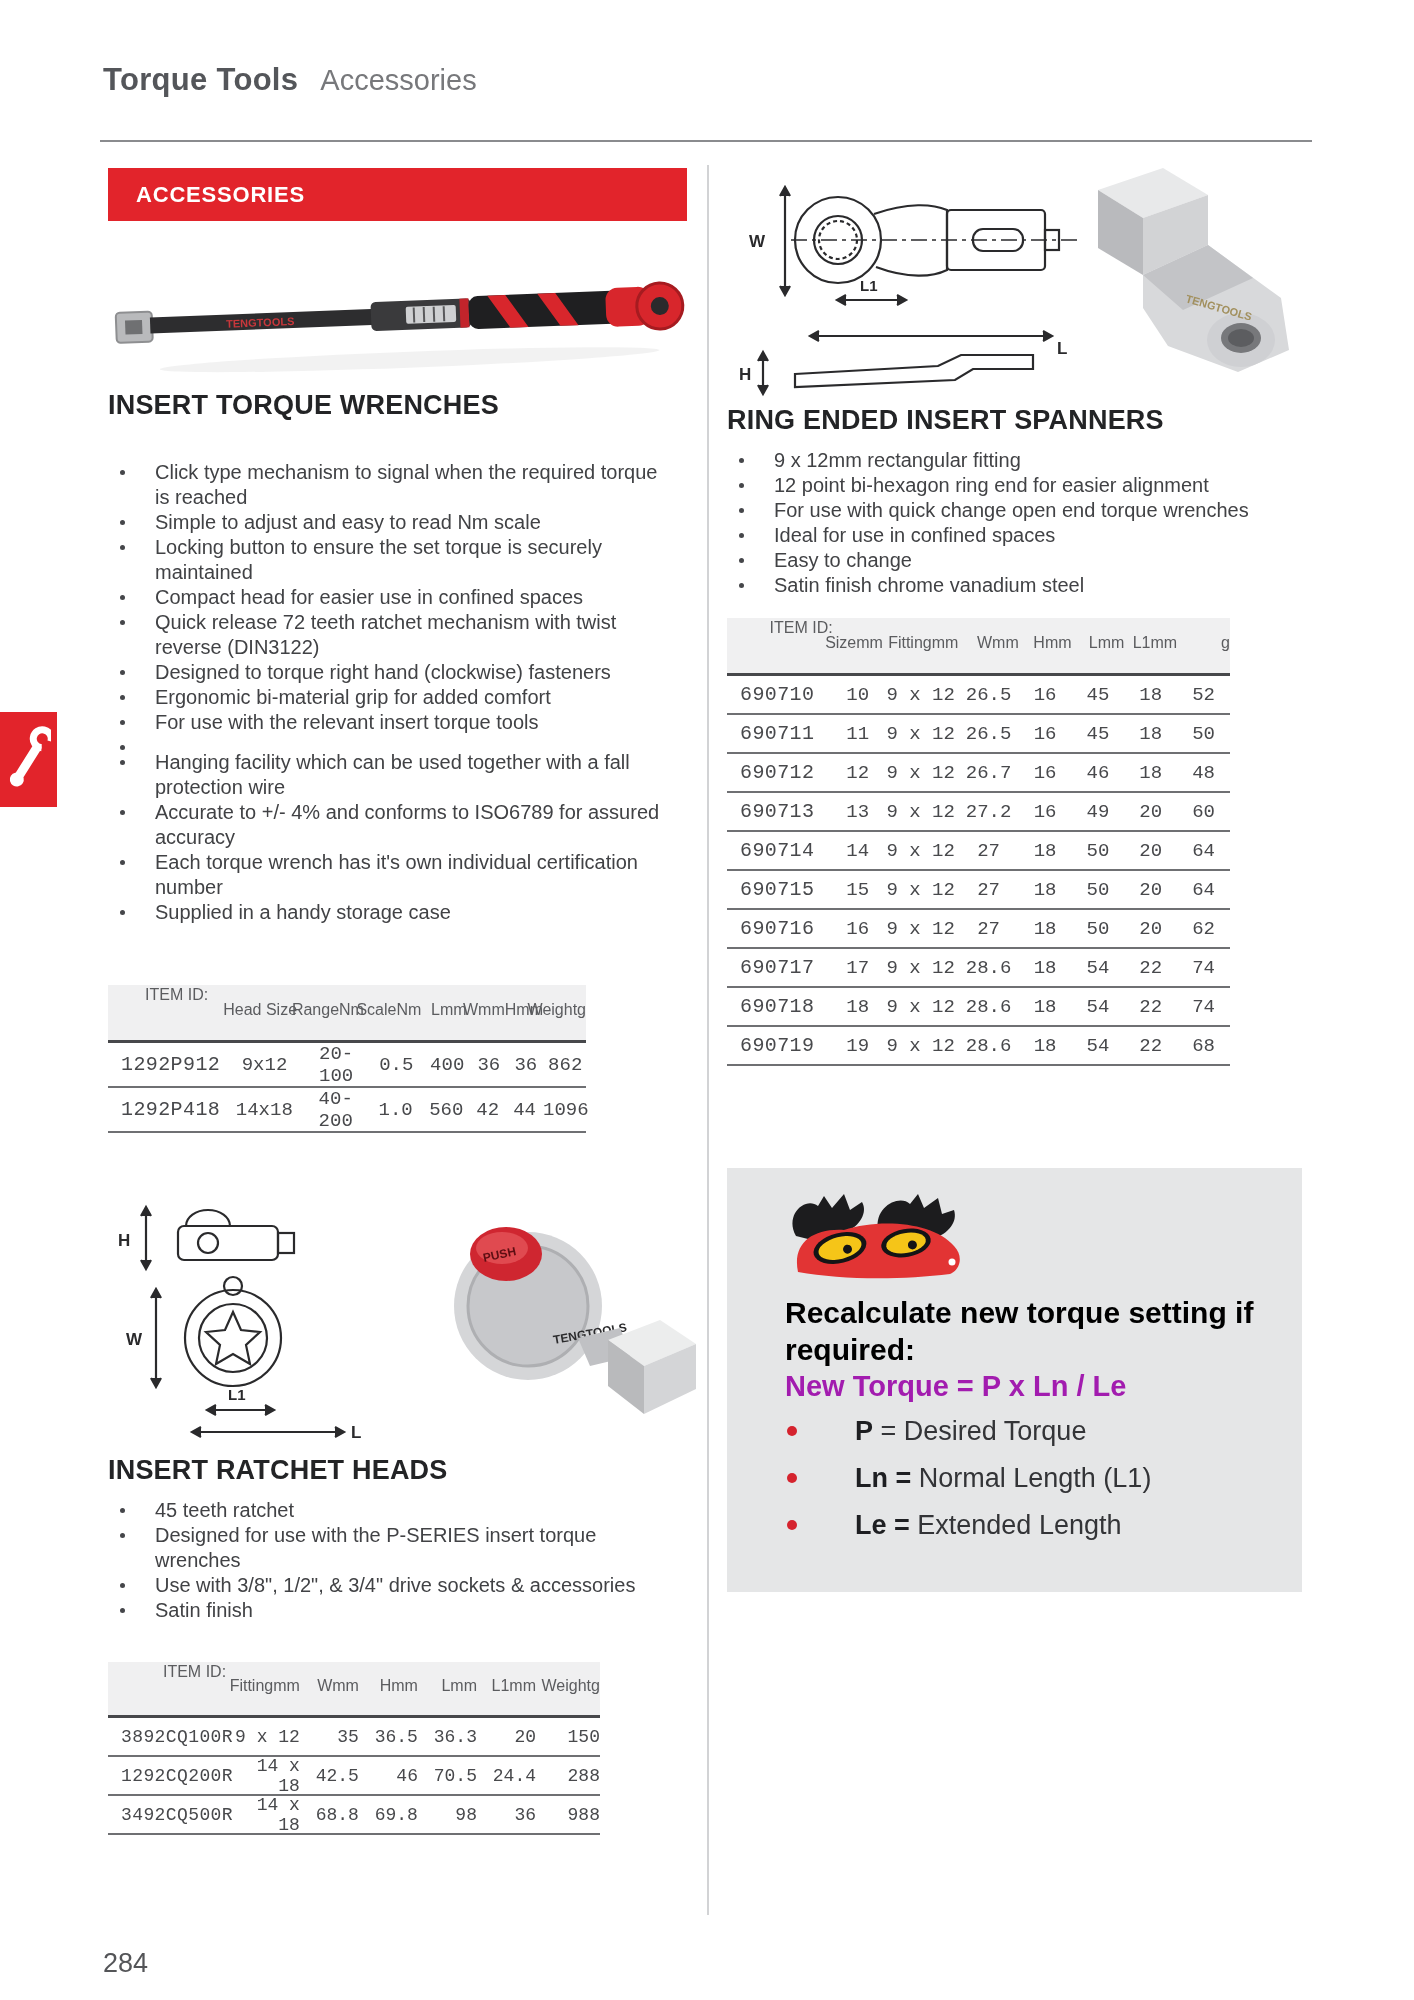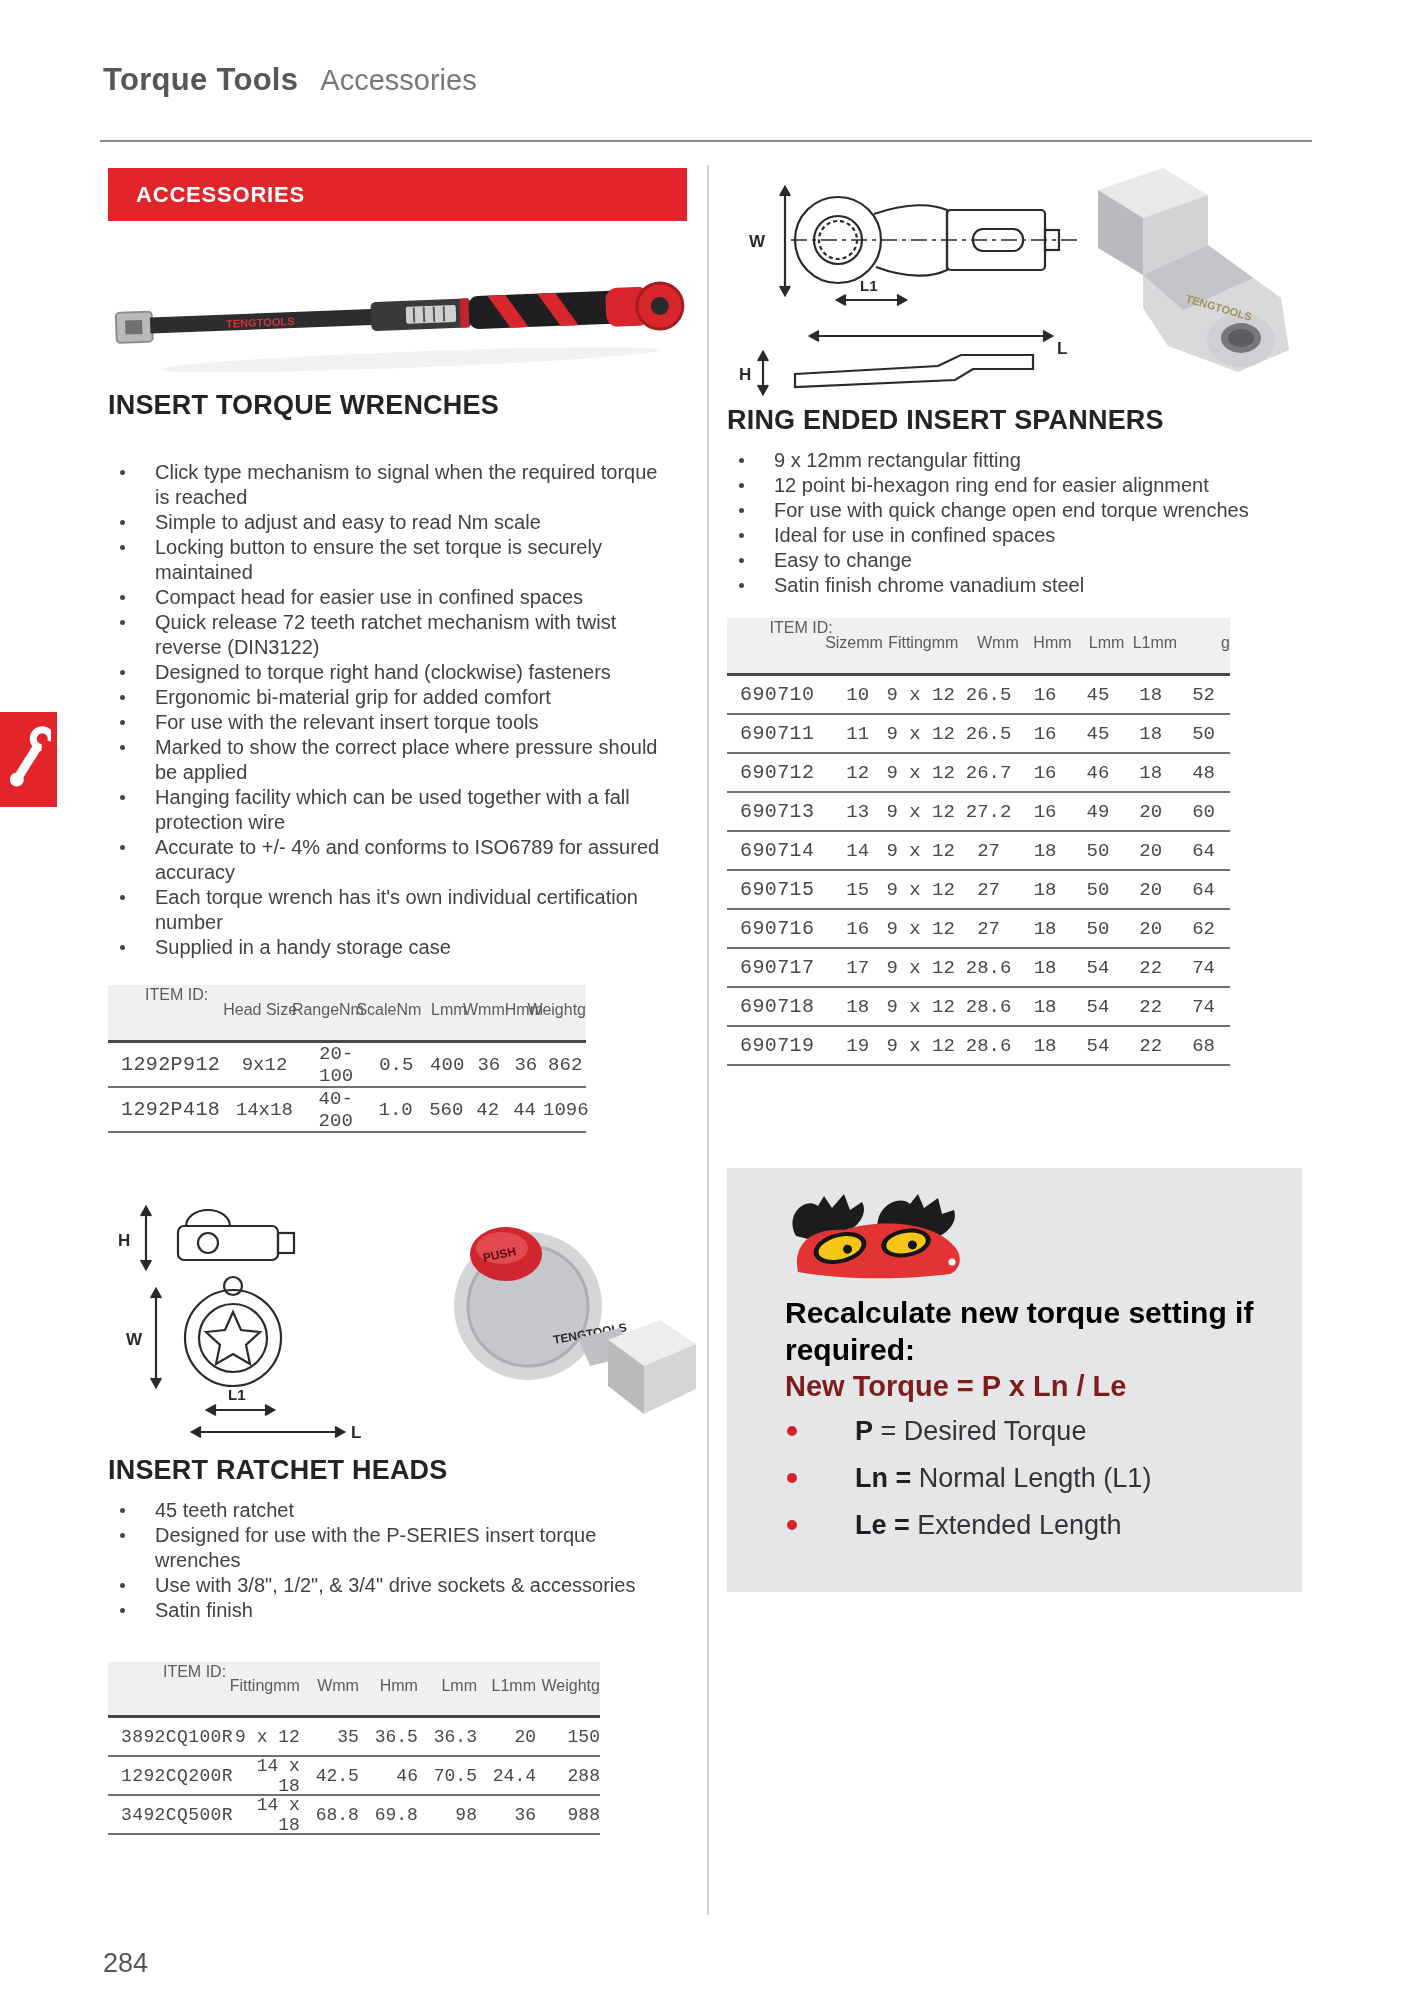--- a/index.html
+++ b/index.html
@@ -83,21 +83,21 @@
 
   
   .wrench-photo{position:absolute;left:108px;top:250px;width:585px;height:132px;}
   .spanner-diagram{position:absolute;left:733px;top:150px;width:577px;height:248px;}
   .ratchet-diagram{position:absolute;left:108px;top:1188px;width:592px;height:258px;}
 
   
   .panel{position:absolute;left:727px;top:1168px;width:575px;height:424px;background:#e5e6e7;}
   .devil{position:absolute;left:55px;top:22px;width:205px;height:95px;}
   .panel-heading{position:absolute;left:58px;top:126px;width:480px;font-size:30px;line-height:37px;font-weight:700;color:#000000;}
-  .panel-formula{position:absolute;left:58px;top:202px;font-size:29px;font-weight:700;color:#7f1d1d;}
+  .panel-formula{position:absolute;left:58px;top:202px;font-size:29px;font-weight:700;color:#a21caf;}
   .panel-bullets{position:absolute;left:58px;top:246px;width:480px;}
   .panel-bullets .bullet-item{margin-bottom:13px;}
   .panel-bullets .dot{flex:0 0 10px;width:10px;height:10px;background:#d5232e;margin:12px 0 0 2px;}
   .panel-bullets .btxt{margin-left:58px;font-size:27px;line-height:34px;color:#333437;}
   .panel-bullets .btxt b{color:#1e1f22;}
 
   .page-number{position:absolute;left:103px;top:1948px;font-size:27px;color:#545558;}
 </style>
 </head>
 <body>
@@ -172,21 +172,20 @@
       <div class="bullet-item">
         <span class="dot"></span>
         <span class="btxt">Ergonomic bi-material grip for added comfort</span>
       </div>
       <div class="bullet-item">
         <span class="dot"></span>
         <span class="btxt">For use with the relevant insert torque tools</span>
       </div>
       <div class="bullet-item">
         <span class="dot"></span>
-        <span class="btxt">Marked to show the correct place where pressure should be applied</span>
       </div>
       <div class="bullet-item">
         <span class="dot"></span>
         <span class="btxt">Hanging facility which can be used together with a fall protection wire</span>
       </div>
       <div class="bullet-item">
         <span class="dot"></span>
         <span class="btxt">Accurate to +/- 4% and conforms to ISO6789 for assured accuracy</span>
       </div>
       <div class="bullet-item">

